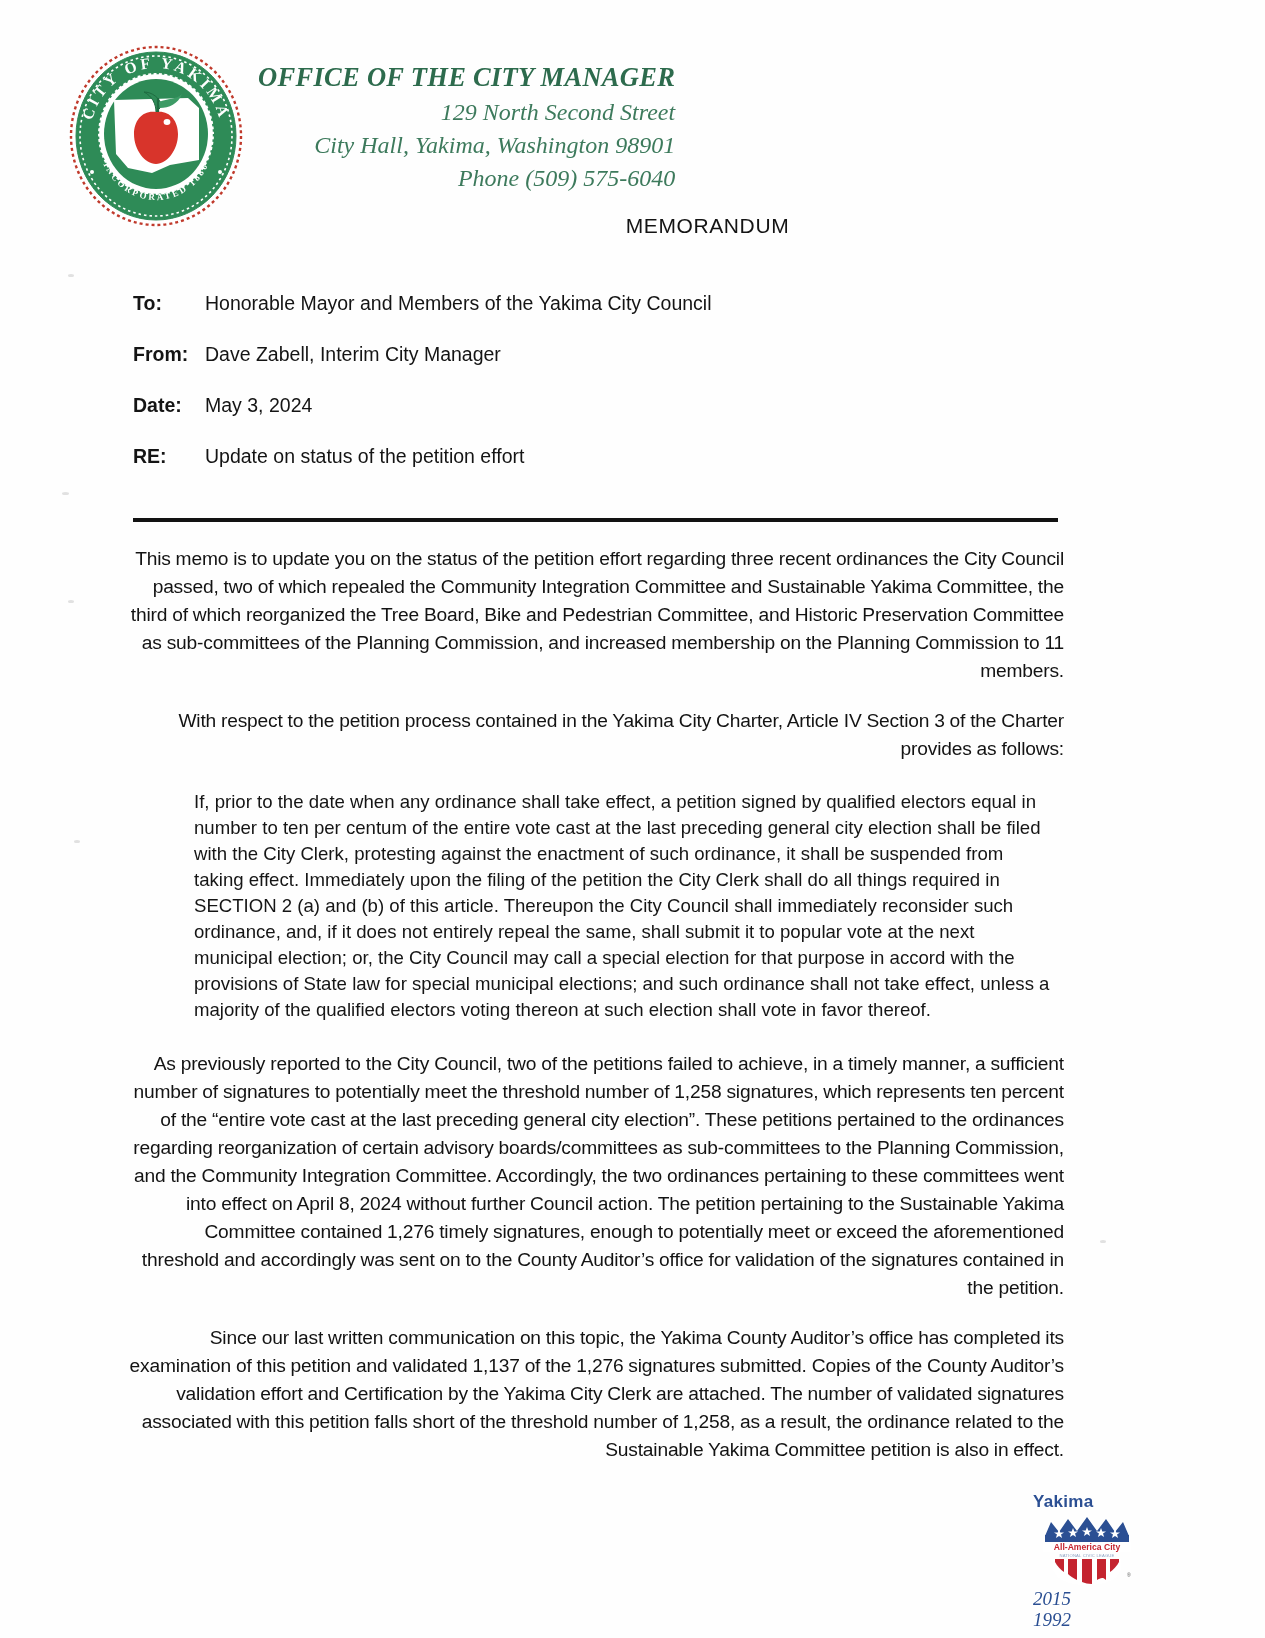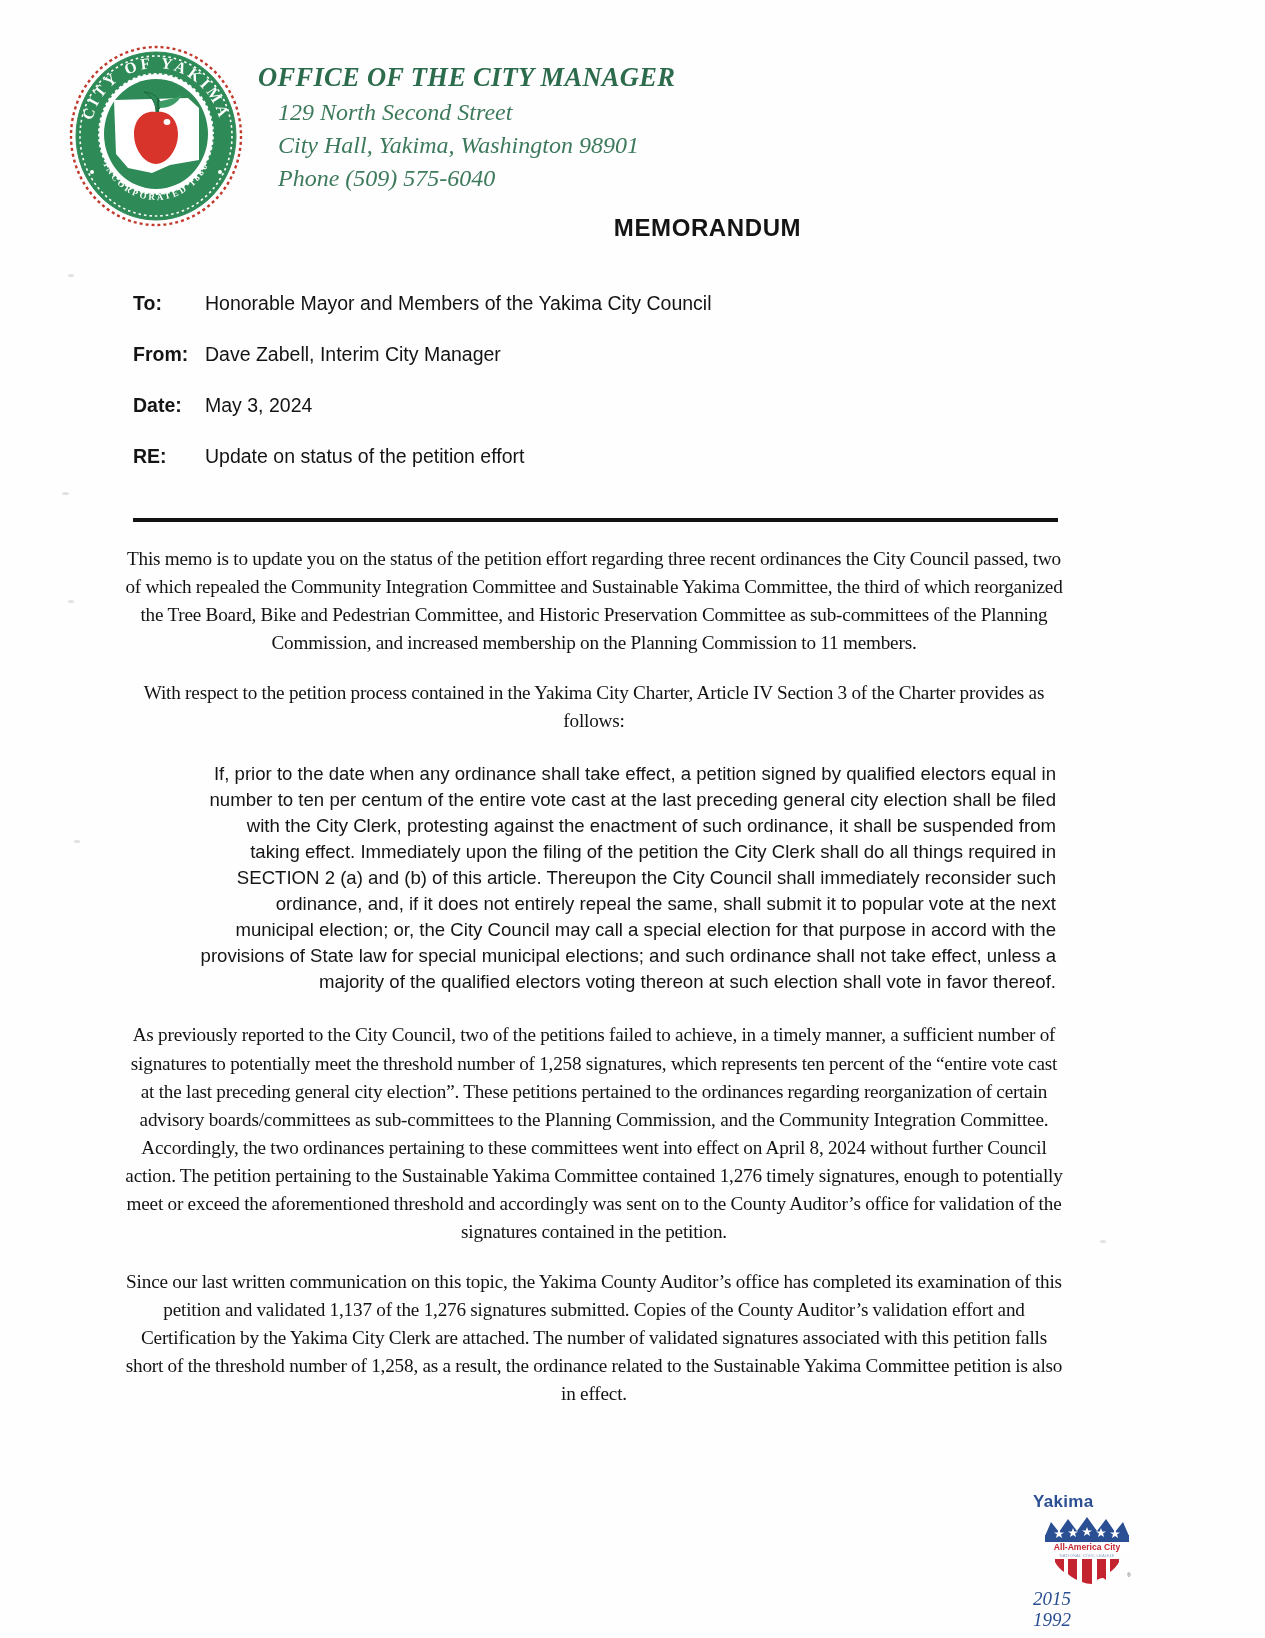--- a/index.html
+++ b/index.html
@@ -35,20 +35,21 @@
     height: 186px;
   }
   .seal-svg { display: block; width: 180px; height: 186px; }
 
   .lh-text {
     position: absolute;
     left: 258px;
     top: 62px;
     font-family: "Liberation Serif", serif;
     color: #2f6b4f;
+    text-align: right;
   }
   .lh-title {
     font-weight: bold;
     font-style: italic;
     font-size: 26.5px;
     letter-spacing: .3px;
     color: #2d6b4d;
     white-space: nowrap;
   }
   .lh-line {
@@ -61,22 +62,22 @@
   }
 
   
   .memo-title {
     position: absolute;
     left: 0;
     top: 214px;
     width: 100%;
     text-align: center;
     font-family: "Liberation Sans", sans-serif;
-    font-weight: bold;
-    font-size: 24px;
+    font-weight: normal;
+    font-size: 21px;
     letter-spacing: .6px;
     color: #141414;
   }
   .memo-title span { position: relative; left: 75px; }
 
   
   .fields {
     position: absolute;
     left: 133px;
     top: 292px;
@@ -112,31 +113,29 @@
     position: absolute;
     left: 124px;
     top: 545px;
     width: 940px;
   }
   p.para {
     margin: 0 0 22px 0;
     font-size: 19.2px;
     line-height: 1.46;
     color: #131313;
-    text-align: center;
+    text-align: right;
     font-weight: 500;
     letter-spacing: -0.18px;
     word-spacing: -0.2px;
-    font-family: Liberation Serif, serif;
   }
   .quote {
     margin: 26px 0 26px 0;
     padding-left: 70px;
     padding-right: 8px;
-    text-align: right;
   }
   .quote p {
     margin: 0;
     font-size: 18.6px;
     line-height: 1.40;
     color: #151515;
     font-family: "Liberation Sans", sans-serif;
     font-weight: 400;
     letter-spacing: 0;
   }

